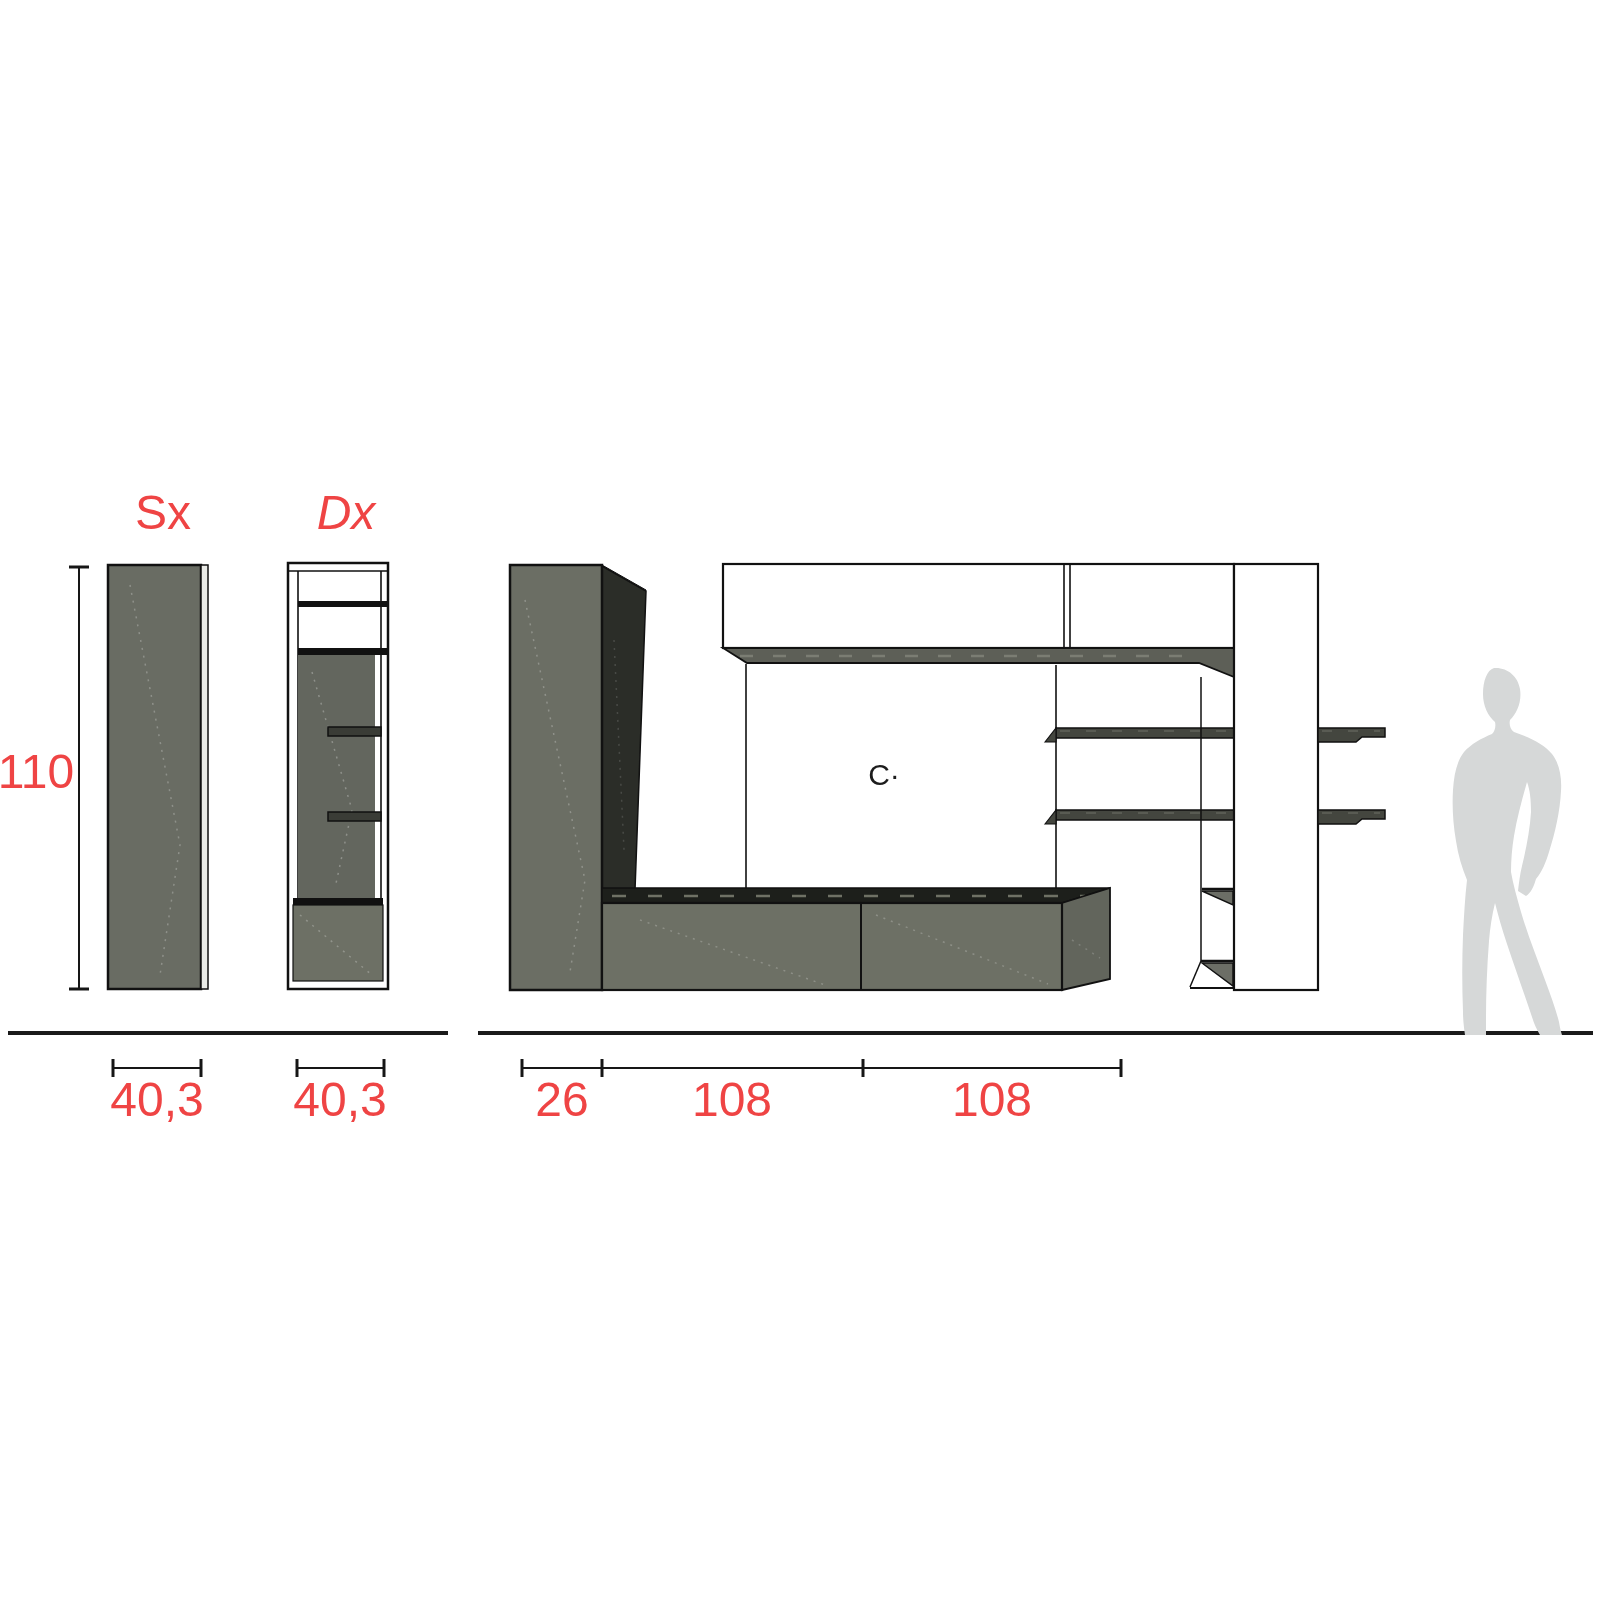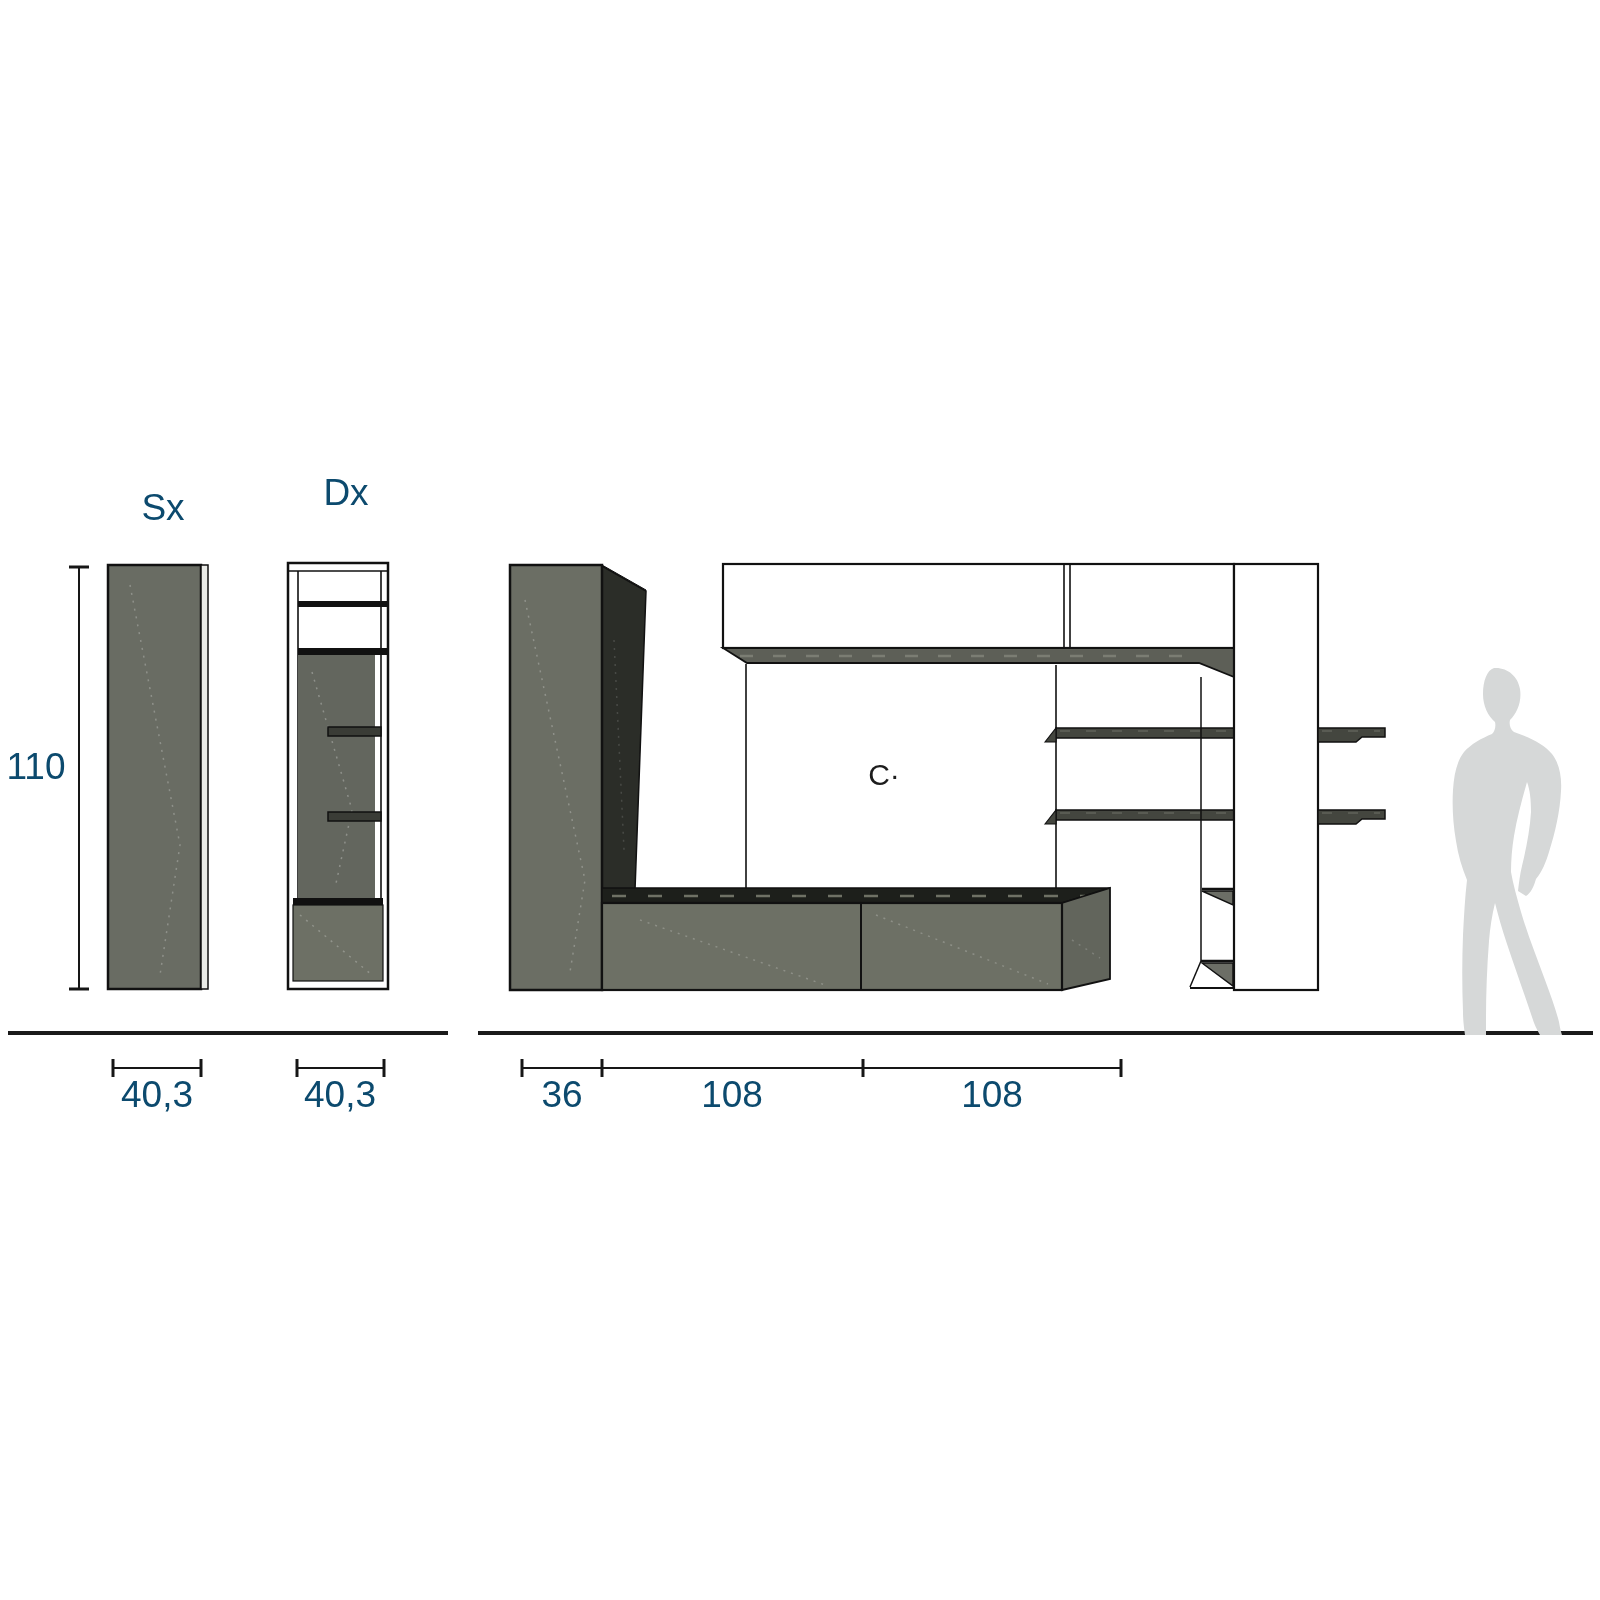--- a/index.html
+++ b/index.html
@@ -1,20 +1,20 @@
 <!DOCTYPE html>
 <html><head>
 <meta charset="utf-8">
 <style>
   html,body{margin:0;padding:0;background:#ffffff;}
   body{width:1600px;height:1600px;position:relative;overflow:hidden;
        font-family:"Liberation Sans","DejaVu Sans",sans-serif;}
   .canvas{position:absolute;left:0;top:0;width:1600px;height:1600px;}
   svg.draw{position:absolute;left:0;top:0;width:1600px;height:1600px;}
-  .lbl{position:absolute;color:#0c4a6e;font-size:37px;line-height:1;
+  .lbl{position:absolute;color:#ef4444;font-size:48px;line-height:1;
        white-space:nowrap;transform:translateX(-50%);}
   .mark{position:absolute;color:#1c1c1c;font-size:30px;line-height:1;
         transform:translateX(-50%);font-weight:400;}
 </style>
 </head>
 <body>
 
 <div class="canvas">
 
   <svg class="draw" viewBox="0 0 1600 1600">
@@ -167,21 +167,21 @@
     <g>
       <line x1="522" y1="1068" x2="1121" y2="1068" stroke="#161616" stroke-width="2"></line>
       <line x1="522" y1="1059" x2="522" y2="1077" stroke="#161616" stroke-width="3"></line>
       <line x1="602" y1="1059" x2="602" y2="1077" stroke="#161616" stroke-width="3"></line>
       <line x1="863" y1="1059" x2="863" y2="1077" stroke="#161616" stroke-width="3"></line>
       <line x1="1121" y1="1059" x2="1121" y2="1077" stroke="#161616" stroke-width="3"></line>
     </g>
   </svg>
 
   <div class="lbl" style="left:163px;top:489px;">Sx</div>
-  <div class="lbl" style="left:346px;top:474px;">Dx</div>
+  <div class="lbl" style="left:346px;top:489px;font-style:italic;">Dx</div>
   <div class="lbl" style="left:36px;top:748px;">110</div>
   <div class="lbl" style="left:157px;top:1076px;">40,3</div>
   <div class="lbl" style="left:340px;top:1076px;">40,3</div>
-  <div class="lbl" style="left:562px;top:1076px;">36</div>
+  <div class="lbl" style="left:562px;top:1076px;">26</div>
   <div class="lbl" style="left:732px;top:1076px;">108</div>
   <div class="lbl" style="left:992px;top:1076px;">108</div>
   <div class="mark" style="left:884px;top:760px;">C·</div>
 </div>
 
 </body></html>

